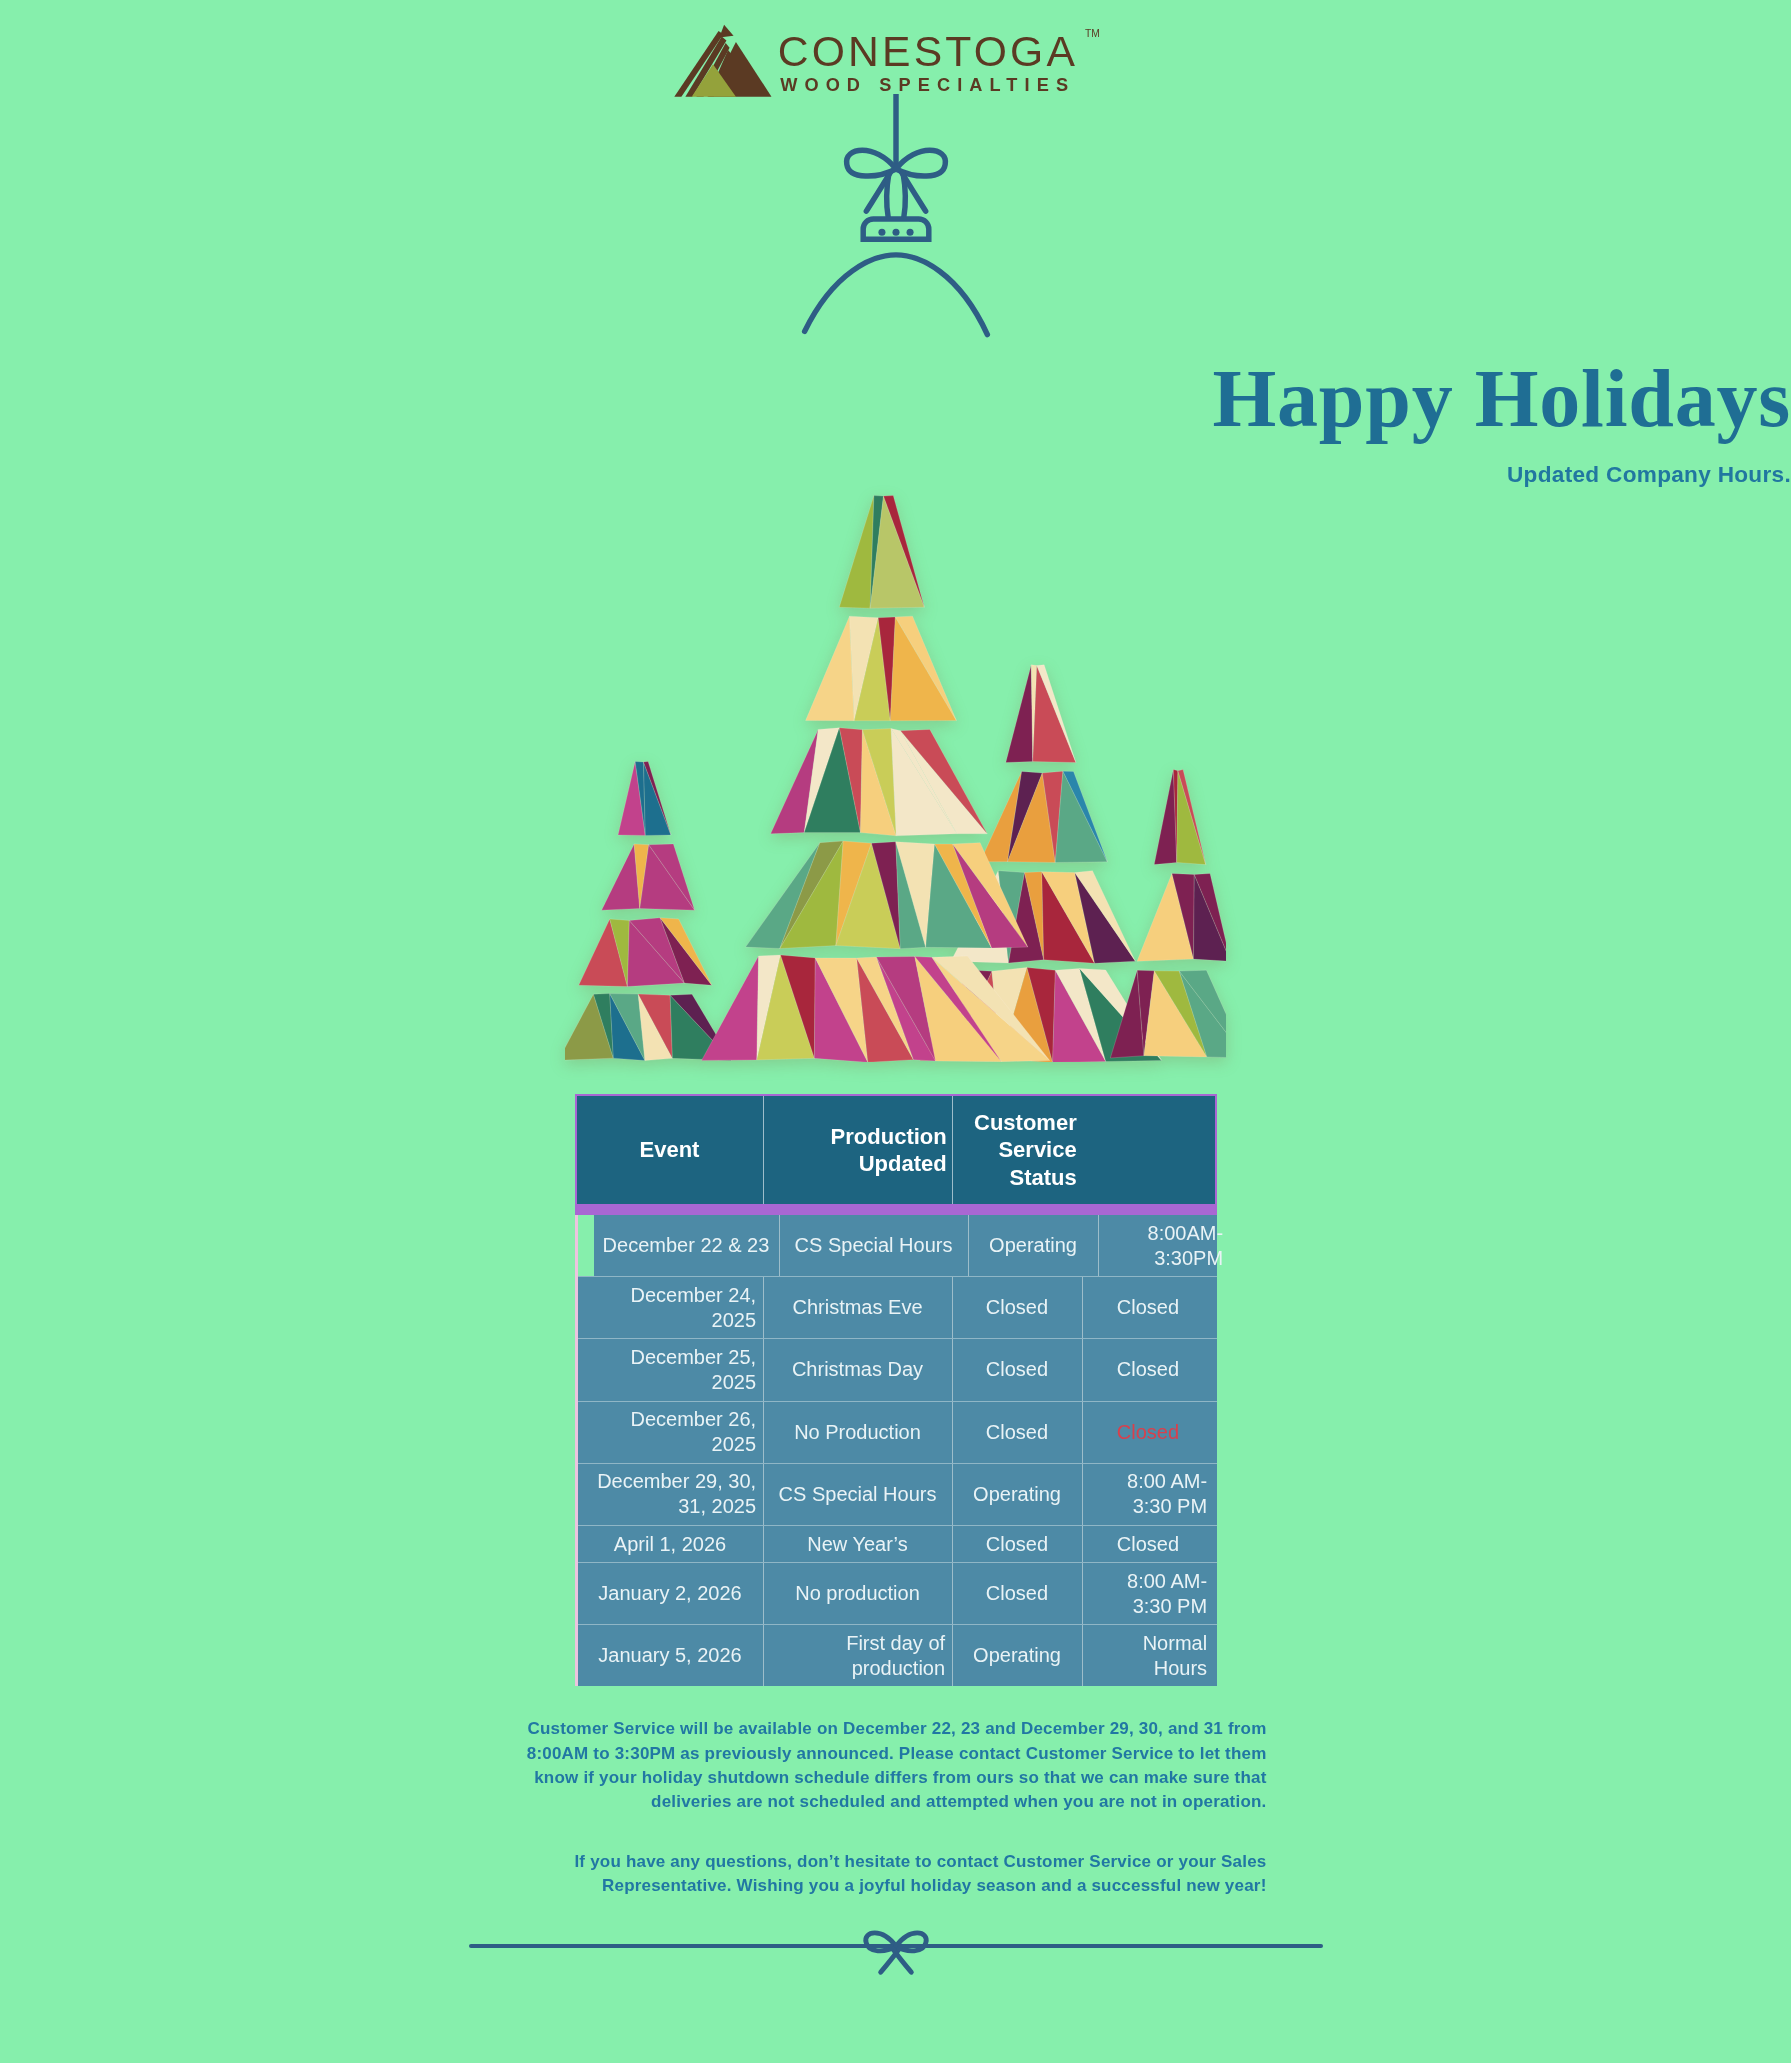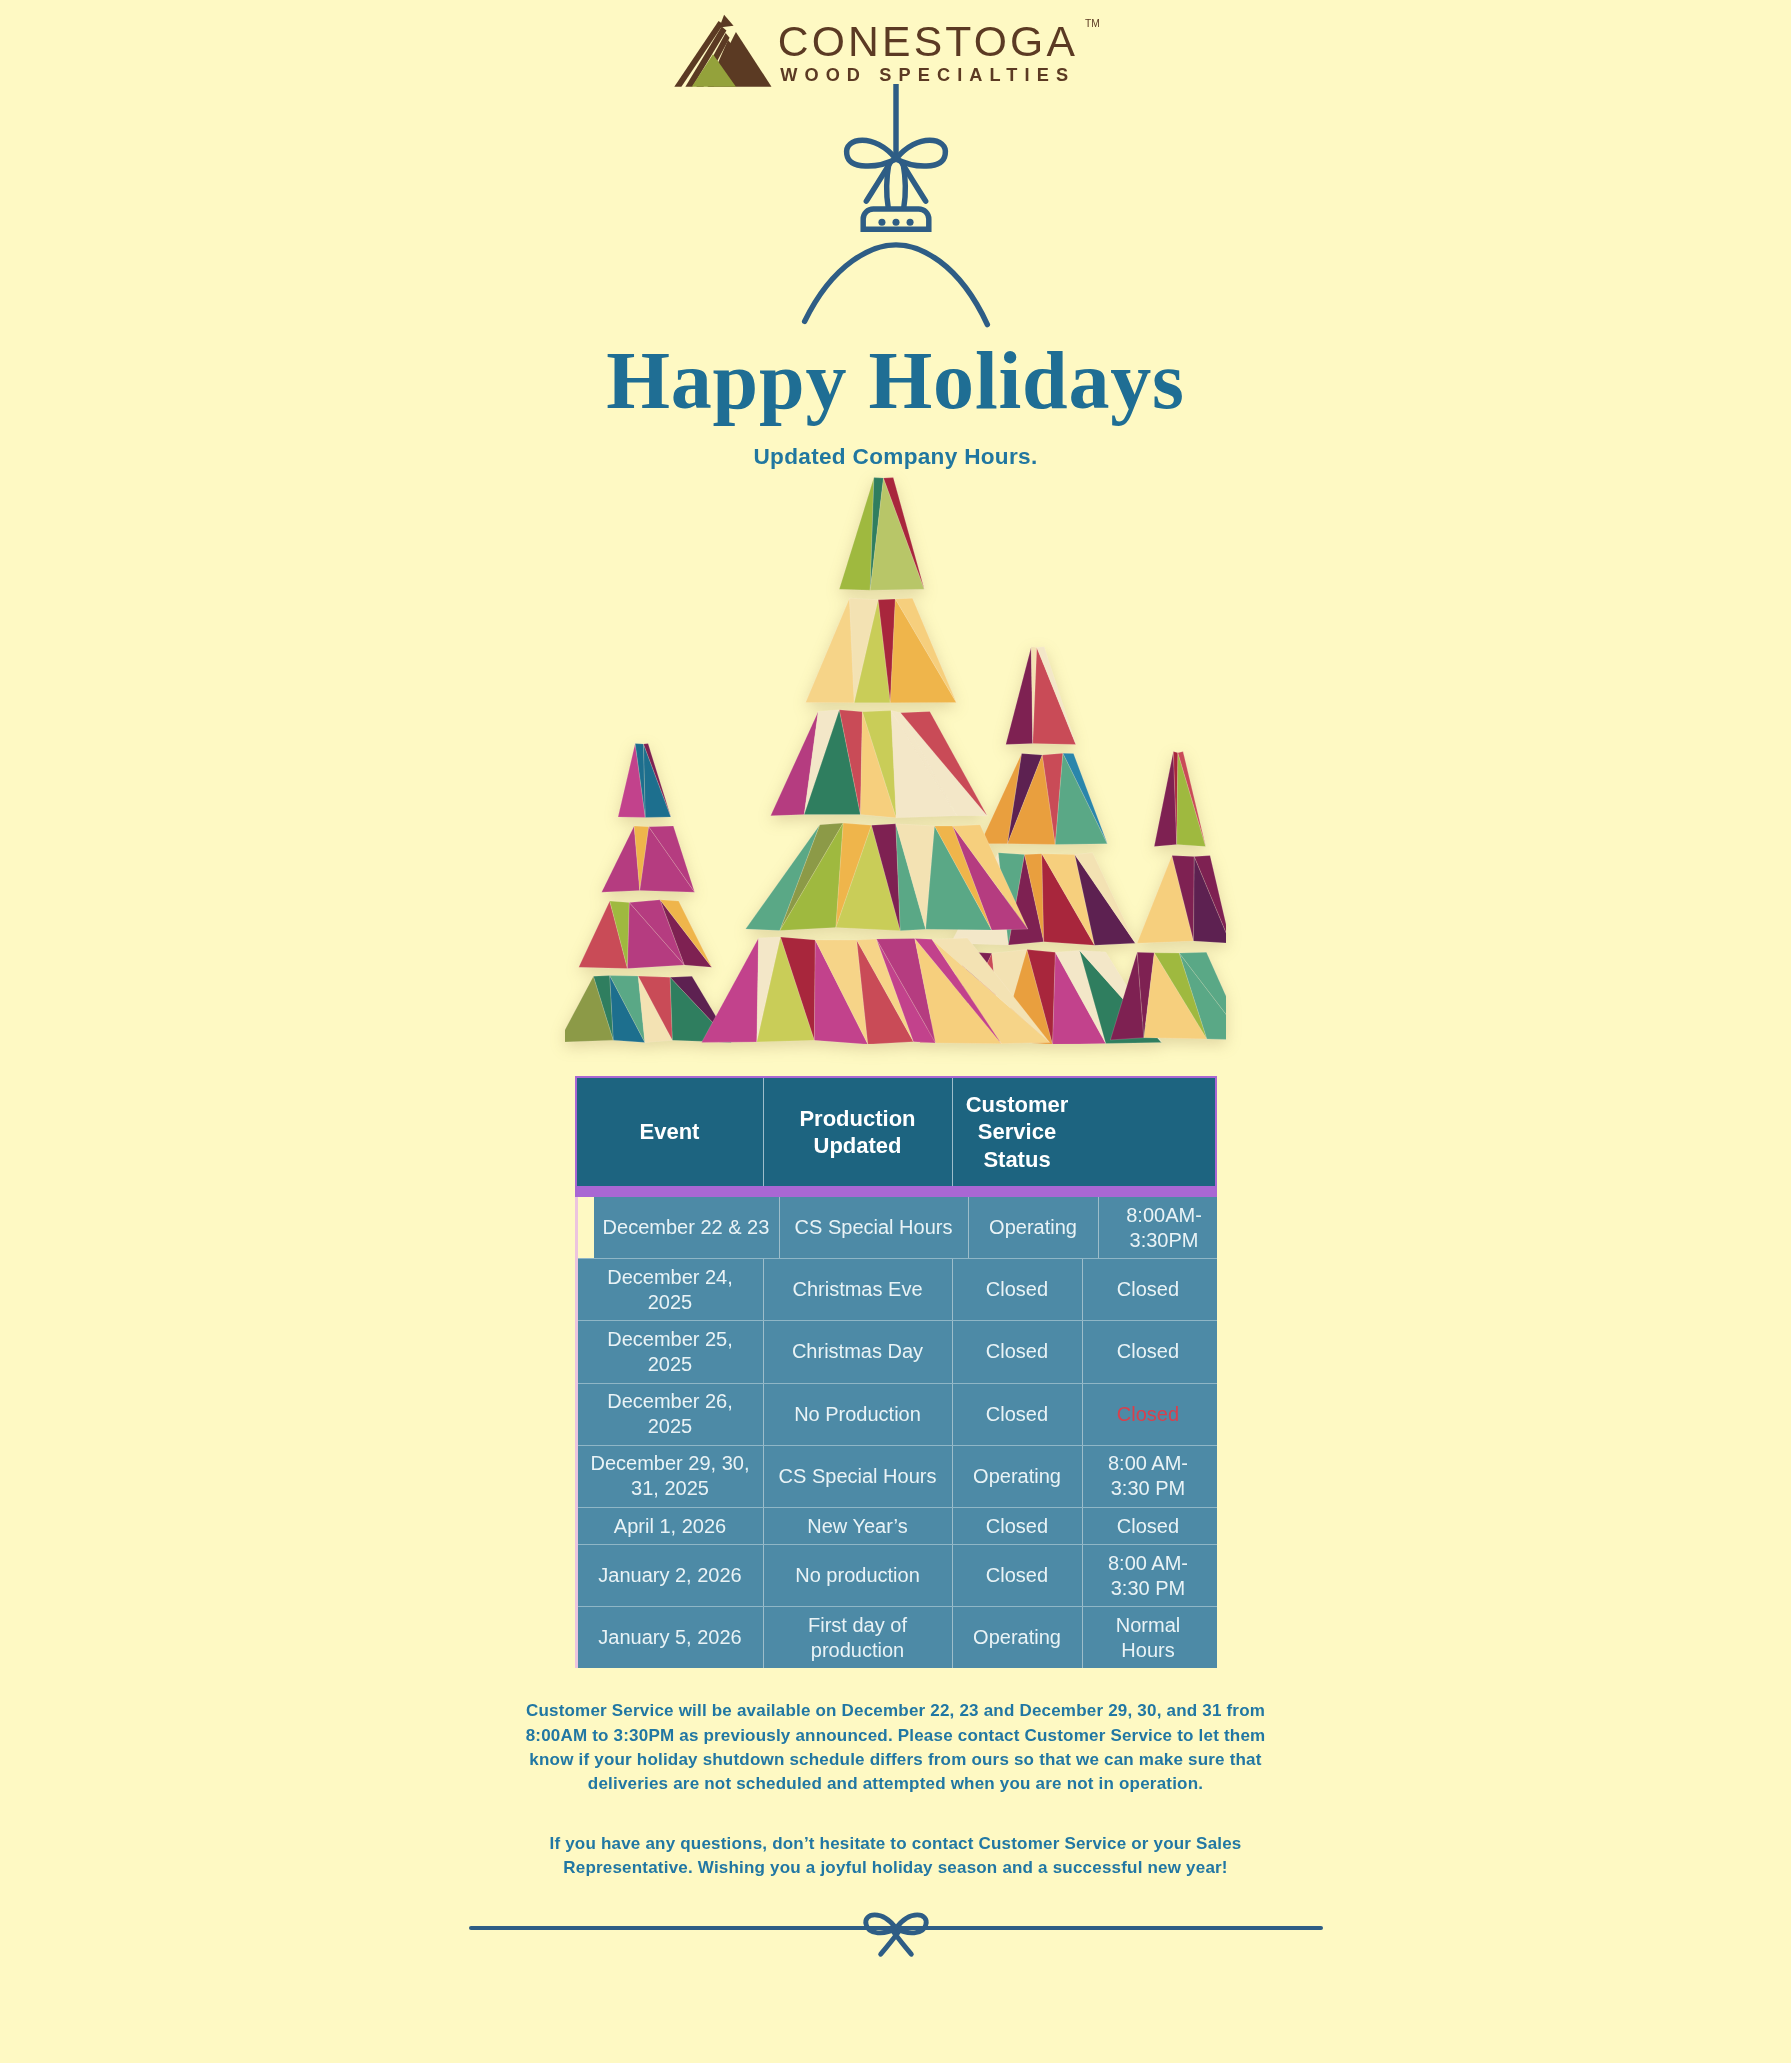--- a/index.html
+++ b/index.html
@@ -1,29 +1,29 @@
 <!DOCTYPE html>
 <html style="font-size:13px"><head>
 <meta charset="utf-8">
 <style>
   * { box-sizing: border-box; margin: 0; padding: 0; }
   html, body { background: #fcf3e6; }
   .page {
     width: 1791px; height: 2064px; margin: 0 auto; overflow: hidden;
-    background: #fef9c3; text-align: center;
-    font-family: "Liberation Sans", sans-serif; padding-top: 10px;
+    background: #86efac; text-align: right;
+    font-family: "Liberation Sans", sans-serif; padding-top: 20px;
   }
   
   .logo-wrap { display: flex; justify-content: center; }
   
   .ornament-wrap { display: flex; justify-content: center; margin-top: -4.8px; }
   
   .title {
     font-family: "Liberation Serif", serif; font-weight: 700;
-    font-size: 82px; line-height: 1.05; color: #1f6e94; margin-top: 8px;
+    font-size: 82px; line-height: 1.05; color: #1f6e94; margin-top: 16px;
     letter-spacing: 0.8px;
   }
   .subtitle {
     margin-top: 19.3px; font-size: 22.6px; font-weight: 700; color: #2177a0;
     letter-spacing: 0.3px;
   }
   
   .trees-wrap { display: flex; justify-content: center; margin-top: 6.4px; }
   #trees-svg { filter: drop-shadow(0 5.6px 7.3px rgba(120, 90, 40, .22)); }
   

